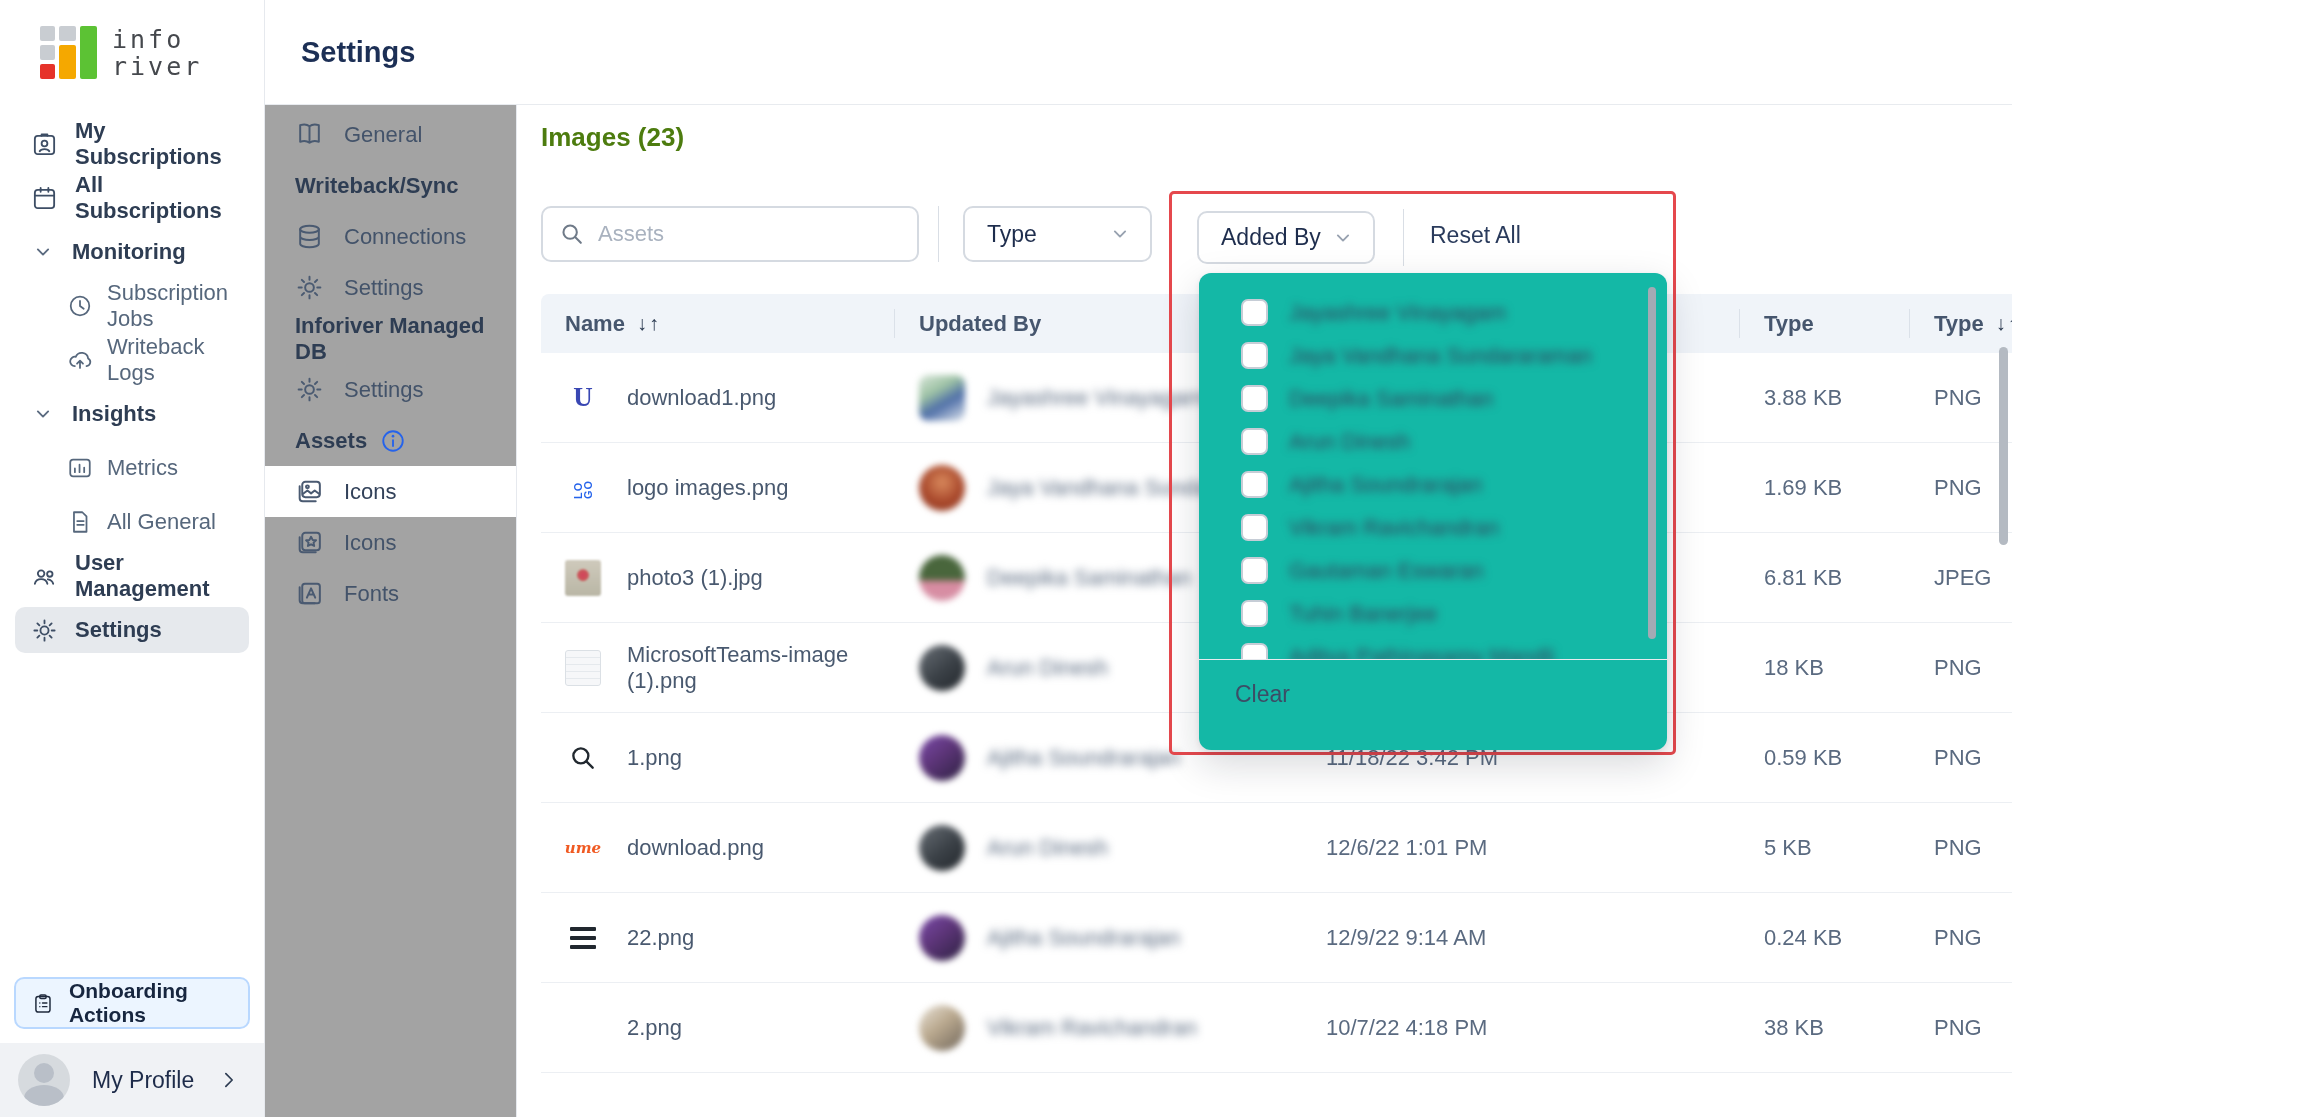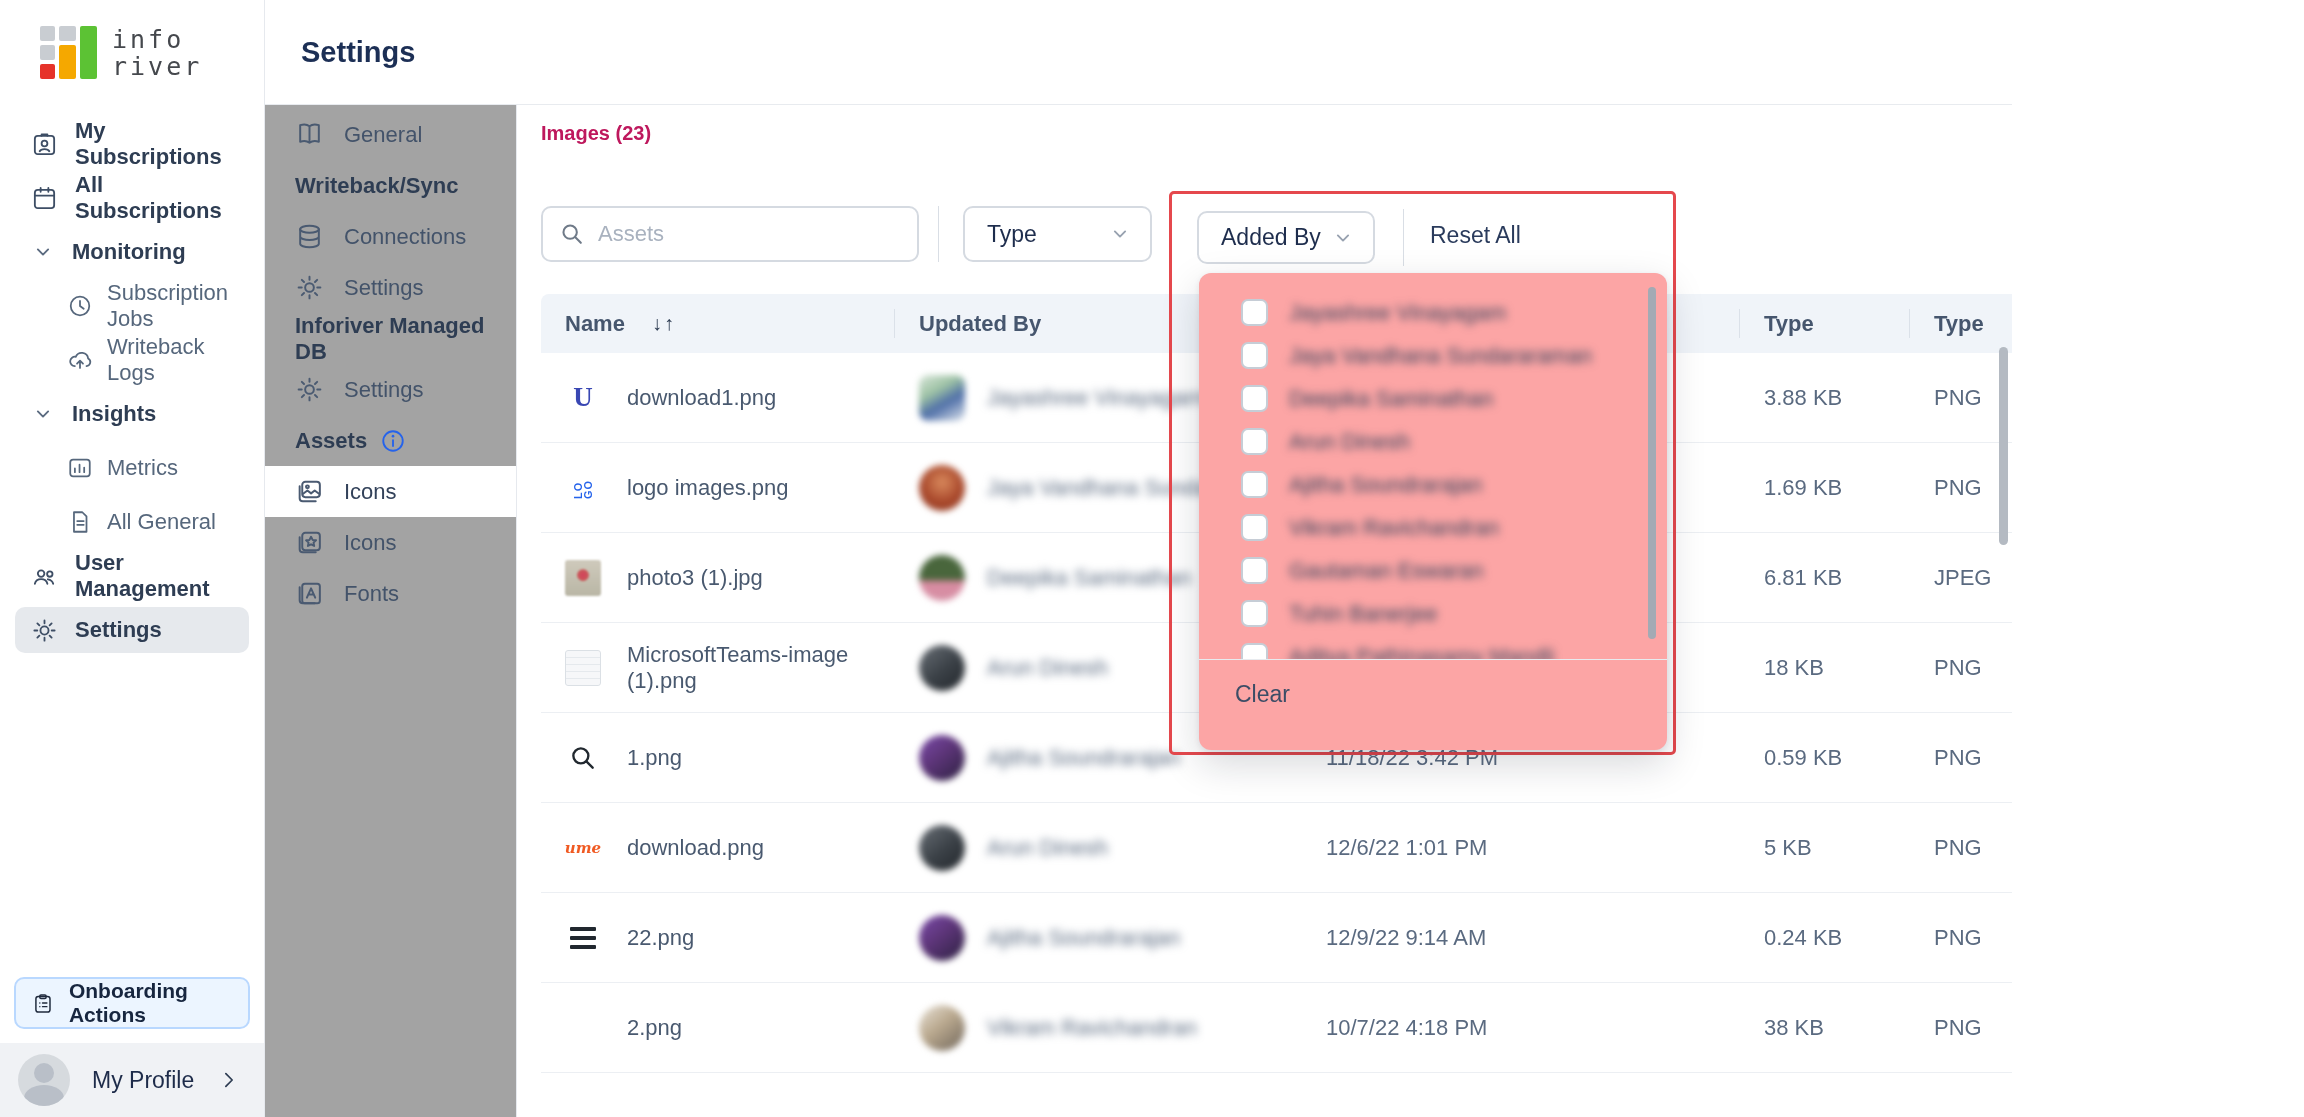--- a/index.html
+++ b/index.html
@@ -44,50 +44,50 @@
 
   
   .subnav{position:absolute;left:265px;top:105px;width:252px;height:1012px;background:#a3a3a3;border-right:1px solid #e6e9ee;padding-top:4px;z-index:2}
   .subnav-item{display:flex;align-items:center;gap:20px;height:51px;padding-left:30px;font-size:22px;color:#43536a;cursor:pointer}
   .subnav-item .icon{stroke:#4a5a71}
   .subnav-item.active{background:#fff;color:#33425a}
   .subnav-section{display:flex;align-items:center;gap:13px;height:51px;padding-left:30px;font-size:22px;font-weight:700;color:#2e3d53}
 
   
   .main{position:absolute;left:517px;top:105px;width:1787px;height:1012px;background:#fff;z-index:1}
-  .content-title{position:absolute;left:24px;top:17px;font-size:20px;font-weight:700;color:#be185d}
+  .content-title{position:absolute;left:24px;top:17px;font-size:26px;font-weight:700;color:#4d7c0f}
   .add-btn{position:absolute;left:1597px;top:20px;width:119px;height:51px;background:#1865fb;border:none;border-radius:8px;color:#fff;font-size:23px;font-family:"Liberation Sans",sans-serif;display:flex;align-items:center;justify-content:center;gap:11px;cursor:pointer}
   .add-plus{font-size:26px;font-weight:400;line-height:1}
 
   .search-box{position:absolute;left:24px;top:101px;width:378px;height:56px;border:2px solid #d5dae1;border-radius:10px;background:#fff;display:flex;align-items:center;gap:13px;padding:0 16px}
   .search-box input{border:none;outline:none;font-size:22px;color:#33425a;width:290px;font-family:"Liberation Sans",sans-serif;background:transparent}
   .search-box input::placeholder{color:#a9b2bf}
   .vdivider{position:absolute;left:421px;top:101px;width:1px;height:56px;background:#d9dee5}
   .select{height:56px;border:2px solid #d5dae1;border-radius:10px;background:#fff;display:flex;align-items:center;justify-content:space-between;padding:0 18px 0 22px;font-size:23px;color:#1e2d4d;cursor:pointer}
   .type-select{position:absolute;left:446px;top:101px;width:189px}
 
   
   .red-rect{position:absolute;left:652px;top:86px;width:507px;height:564px;border:3px solid #e5484d;border-radius:5px;z-index:6;pointer-events:none}
   .addedby-select{position:absolute;left:25px;top:17px;width:178px;height:53px;pointer-events:auto}
   .inner-divider{position:absolute;left:231px;top:15px;width:1px;height:57px;background:#d9dee5}
   .reset-all{position:absolute;left:258px;top:28px;font-size:23px;color:#2a3b5c;cursor:pointer;pointer-events:auto}
 
-  .dropdown{position:absolute;left:27px;top:79px;width:468px;height:477px;background:#fca5a5;border-radius:12px;box-shadow:0 14px 38px rgba(15,23,42,.17),0 2px 6px rgba(15,23,42,.08);pointer-events:auto}
+  .dropdown{position:absolute;left:27px;top:79px;width:468px;height:477px;background:#14b8a6;border-radius:12px;box-shadow:0 14px 38px rgba(15,23,42,.17),0 2px 6px rgba(15,23,42,.08);pointer-events:auto}
   .dd-list{position:relative;height:386px;overflow:hidden;padding-top:18px}
   .dd-item{display:flex;align-items:center;gap:21px;height:43px;padding-left:42px}
   .dd-checkbox{width:27px;height:27px;border:2px solid #c6cdd6;border-radius:7px;background:#fff;flex:none;cursor:pointer}
   .dd-label{font-size:22px;color:#33425c;filter:blur(4px)}
   .dd-scroll{position:absolute;right:11px;top:14px;width:8px;height:352px;background:#a3aab4;border-radius:4px}
   .dd-footer{border-top:1px solid #e8ebef;padding:21px 0 0 36px}
   .dd-clear{font-size:23px;color:#3c4d66;cursor:pointer}
 
   
   .table{position:absolute;left:24px;top:189px;width:1728px}
   .thead{height:59px;background:#f0f4f9;border-radius:8px 8px 0 0;display:grid;grid-template-columns:354px 407px 438px 170px 230px 1fr;align-items:center;font-size:22px;font-weight:700;color:#46566e}
-  .th{position:relative;display:flex;align-items:center;gap:27px;padding-left:24px;height:100%;cursor:pointer}
+  .th{position:relative;display:flex;align-items:center;gap:12px;padding-left:24px;height:100%;cursor:pointer}
   .th::after{content:"";position:absolute;right:0;top:15px;bottom:15px;width:1px;background:#dbe1e9}
   .th:nth-child(5)::after,.th:last-child::after{display:none}
   .sort-glyph{font-size:20px;color:#2e3d53;letter-spacing:2px}
   .trow{height:90px;display:grid;grid-template-columns:354px 407px 438px 170px 230px 1fr;align-items:center;border-bottom:1px solid #eceff3;font-size:22px;color:#5a6a80}
   .cell{padding-left:24px}
   .name-cell{display:flex;align-items:center;gap:26px;color:#49596f}
   .upd-cell{display:flex;align-items:center;gap:22px}
   .upd-name{filter:blur(4.5px)}
   .actions{display:flex;align-items:center;justify-content:flex-end;gap:32px;padding-right:38px}
   .act-btn{background:none;border:none;cursor:pointer;line-height:0;padding:0}

